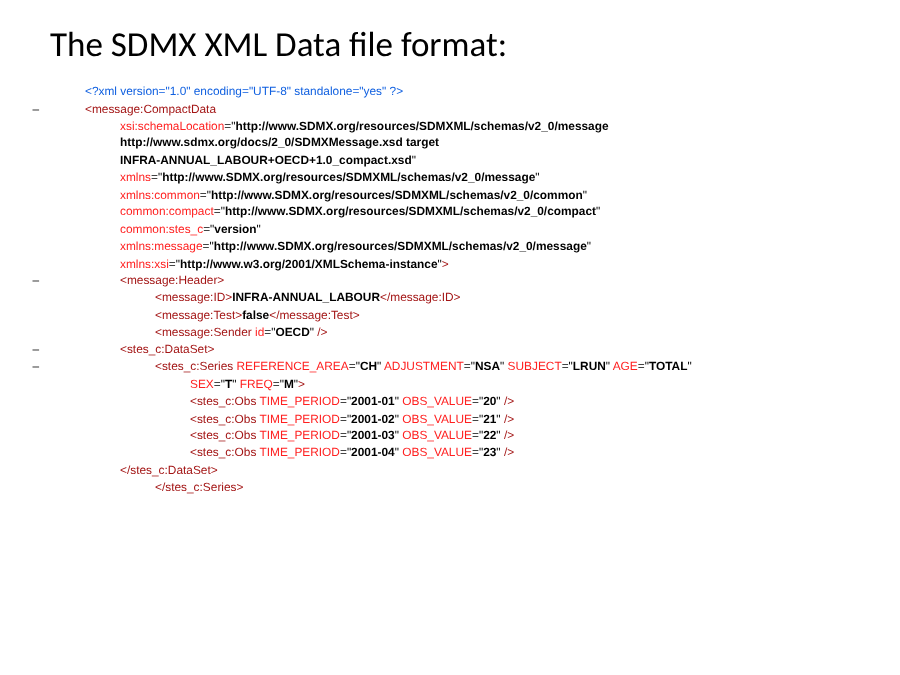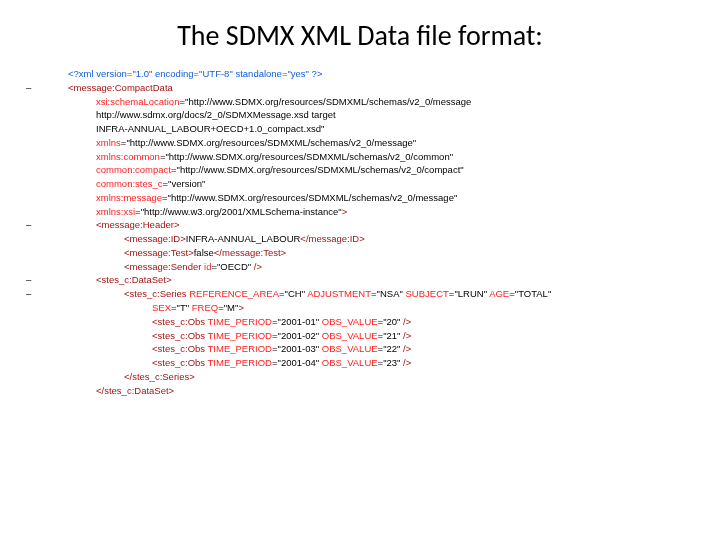--- a/index.html
+++ b/index.html
@@ -1,28 +1,28 @@
 <!DOCTYPE html>
 <html><head>
 <meta charset="utf-8">
 <style>
 html,body{margin:0;padding:0;width:720px;height:540px;background:#fff;font-family:Verdana,Geneva,sans-serif;overflow:hidden}
 .slide{width:720px;height:540px;position:relative;box-sizing:border-box;padding:18px 40px 0 40px}
-.title{font-family:Calibri,Arial,sans-serif;font-size:28px;color:#000;text-align:center;margin:0 0 14px 0;font-weight:400}
+.title{font-family:Calibri,Arial,sans-serif;font-size:28px;color:#000;margin:0 0 14px 0;font-weight:400}
 .code{font-size:9.5px;line-height:1.45;color:#000;white-space:nowrap}
 .row{display:block;position:relative}
 .ind1{padding-left:28px}
 .ind2{padding-left:56px}
 .ind3{padding-left:84px}
 .ind4{padding-left:112px}
 .gut{position:absolute;left:-14px;color:#000;font-size:9.5px}
 .tag{color:#a31515}
 .attn{color:#ff2020}
 .q{color:#1060e0}
-.val{color:#000;font-weight:normal}
+.val{color:#000;font-weight:bold}
 .txt{color:#000}
 </style>
 </head>
 <body>
 
 <div class="slide">
   <h1 class="title">The SDMX XML Data file format:</h1>
 
   <div class="code">
 
@@ -49,17 +49,17 @@
     <div class="row ind2"><span class="gut">–</span><span class="tag">&lt;stes_c:DataSet&gt;</span></div>
 
     <div class="row ind3"><span class="gut">–</span><span class="tag">&lt;stes_c:Series </span><span class="attn">REFERENCE_AREA</span><span class="txt">=</span><span class="txt">"</span><span class="val">CH</span><span class="txt">"</span><span> </span><span class="attn">ADJUSTMENT</span><span class="txt">=</span><span class="txt">"</span><span class="val">NSA</span><span class="txt">"</span><span> </span><span class="attn">SUBJECT</span><span class="txt">=</span><span class="txt">"</span><span class="val">LRUN</span><span class="txt">"</span><span> </span><span class="attn">AGE</span><span class="txt">=</span><span class="txt">"</span><span class="val">TOTAL</span><span class="txt">"</span></div>
     <div class="row ind4"><span class="attn">SEX</span><span class="txt">=</span><span class="txt">"</span><span class="val">T</span><span class="txt">"</span><span> </span><span class="attn">FREQ</span><span class="txt">=</span><span class="txt">"</span><span class="val">M</span><span class="txt">"</span><span class="tag">&gt;</span></div>
 
     <div class="row ind4"><span class="tag">&lt;stes_c:Obs </span><span class="attn">TIME_PERIOD</span><span class="txt">=</span><span class="txt">"</span><span class="val">2001-01</span><span class="txt">"</span><span> </span><span class="attn">OBS_VALUE</span><span class="txt">=</span><span class="txt">"</span><span class="val">20</span><span class="txt">"</span><span class="tag"> /&gt;</span></div>
     <div class="row ind4"><span class="tag">&lt;stes_c:Obs </span><span class="attn">TIME_PERIOD</span><span class="txt">=</span><span class="txt">"</span><span class="val">2001-02</span><span class="txt">"</span><span> </span><span class="attn">OBS_VALUE</span><span class="txt">=</span><span class="txt">"</span><span class="val">21</span><span class="txt">"</span><span class="tag"> /&gt;</span></div>
     <div class="row ind4"><span class="tag">&lt;stes_c:Obs </span><span class="attn">TIME_PERIOD</span><span class="txt">=</span><span class="txt">"</span><span class="val">2001-03</span><span class="txt">"</span><span> </span><span class="attn">OBS_VALUE</span><span class="txt">=</span><span class="txt">"</span><span class="val">22</span><span class="txt">"</span><span class="tag"> /&gt;</span></div>
     <div class="row ind4"><span class="tag">&lt;stes_c:Obs </span><span class="attn">TIME_PERIOD</span><span class="txt">=</span><span class="txt">"</span><span class="val">2001-04</span><span class="txt">"</span><span> </span><span class="attn">OBS_VALUE</span><span class="txt">=</span><span class="txt">"</span><span class="val">23</span><span class="txt">"</span><span class="tag"> /&gt;</span></div>
 
+    <div class="row ind2"><span class="tag">&lt;/stes_c:DataSet&gt;</span></div>
     <div class="row ind3"><span class="tag">&lt;/stes_c:Series&gt;</span></div>
-    <div class="row ind2"><span class="tag">&lt;/stes_c:DataSet&gt;</span></div>
 
   </div>
 </div>
 
 </body></html>

